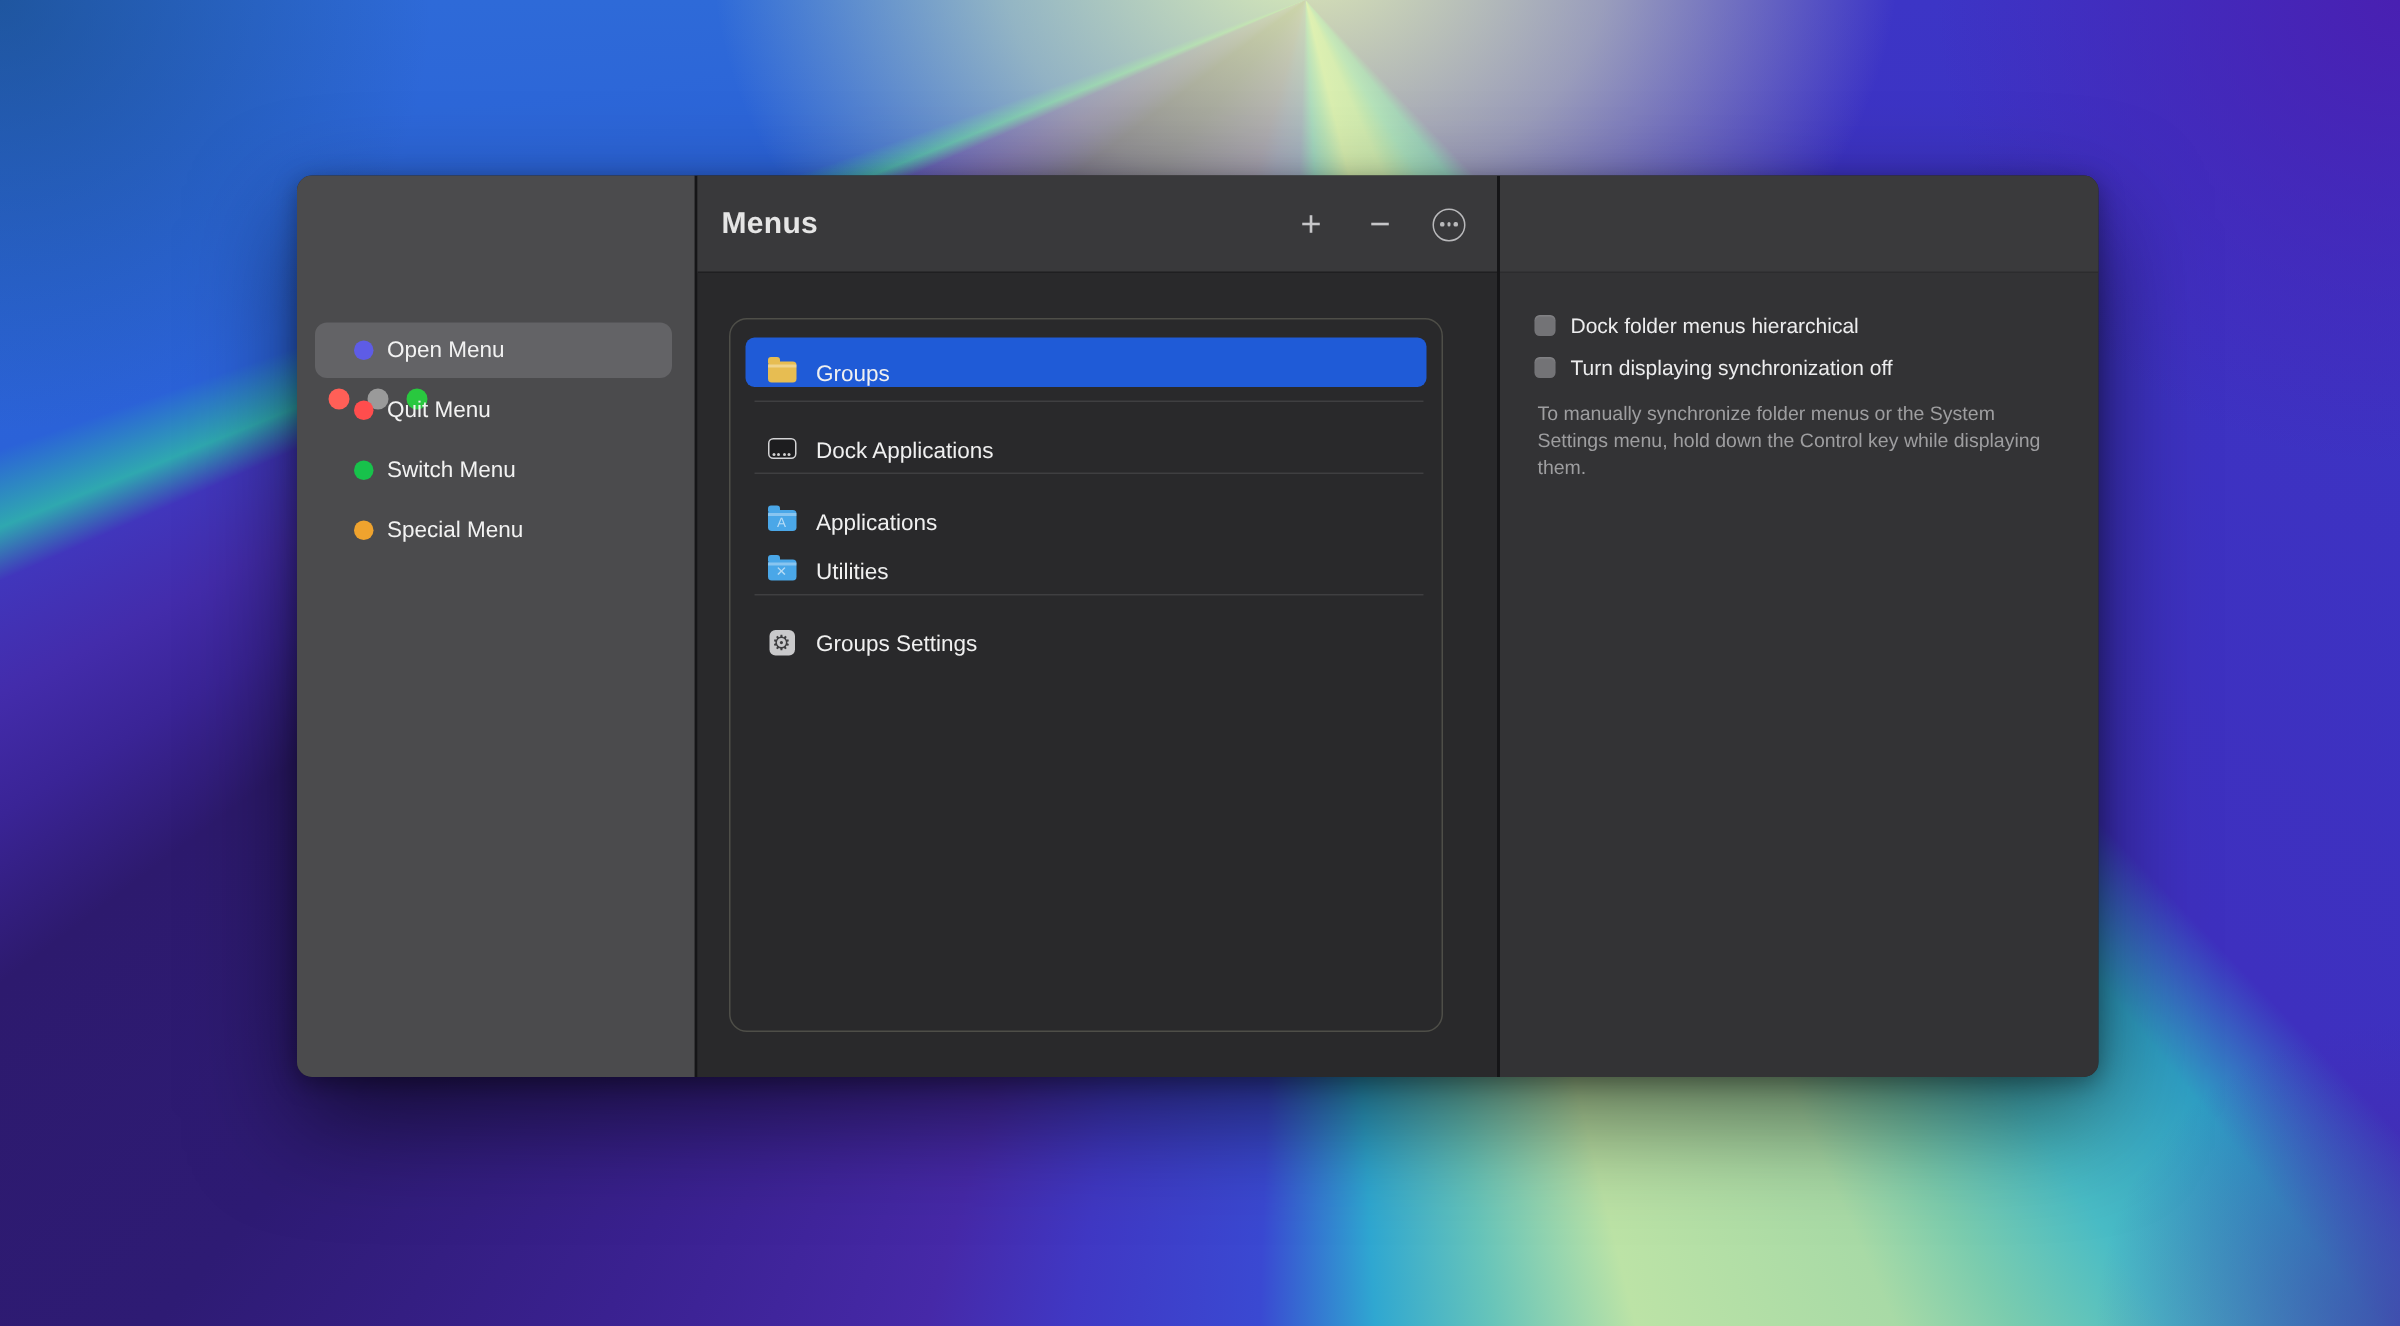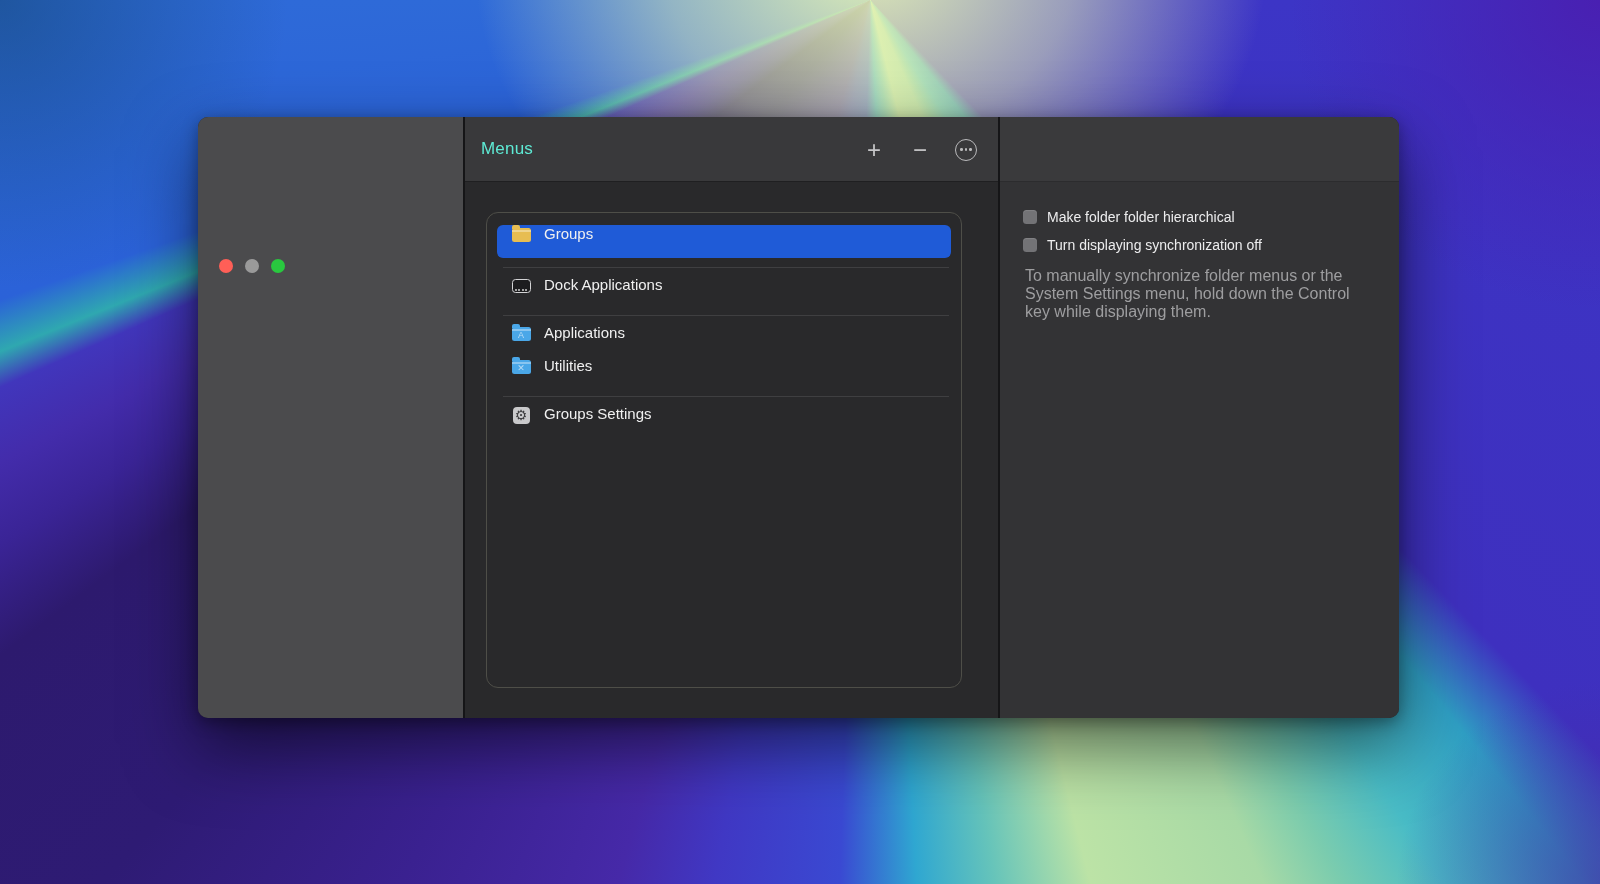--- a/index.html
+++ b/index.html
@@ -43,31 +43,31 @@
   .side-item.selected { background:#636366; }
   .side-dot { width:13px; height:13px; border-radius:50%; flex:none; }
   .side-label { color:#f2f2f2; font-size:15px; margin-left:9px; }
 
   .vdiv { width:2px; background:#151517; flex:none; }
 
   
   .menus-panel { width:533px; height:100%; background:#29292b; position:relative; flex:none; }
   .panel-header { height:65px; background:#39393b; border-bottom:1px solid #1f1f21;
                   display:flex; align-items:center; padding:0 16px; }
-  .panel-title { color:#5eead4; font-size:17px; font-weight:normal; letter-spacing:0.2px; }
+  .panel-title { color:#e5e5e5; font-size:20px; font-weight:bold; letter-spacing:0.2px; }
   .toolbar { position:absolute; right:18px; top:0; height:65px; display:flex; align-items:center; gap:18px; }
   .tbtn { color:#c6c6c8; font-size:24px; font-weight:300; width:28px; height:28px;
           display:flex; align-items:center; justify-content:center; line-height:1; background:none; border:none; }
   .more-circle { width:22px; height:22px; border:1.5px solid #b9b9bb; border-radius:50%;
                  display:flex; align-items:center; justify-content:center; gap:2px; }
   .more-circle i { width:2.5px; height:2.5px; border-radius:50%; background:#b9b9bb; display:block; }
 
   .list-box { position:absolute; left:21px; top:95px; width:476px; height:476px;
               border:1px solid #4e4e48; border-radius:12px; padding:12px 10px; }
-  .row { height:33px; display:flex; align-items:flex-start; padding-left:14px; border-radius:6px; }
+  .row { height:33px; display:flex; align-items:flex-end; padding-left:14px; border-radius:6px; }
   .row.selected { background:#1f5bd7; }
   .row-label { color:#f0f0f0; font-size:15px; margin-left:13px; }
   .sep { height:1px; background:#3f3f41; margin:0 2px 0 6px; }
 
   
   .licon { width:20px; height:20px; display:flex; align-items:center; justify-content:center; flex:none; position:relative; }
   .folder { width:19px; height:14px; border-radius:2.5px; position:relative; }
   .folder::before { content:""; position:absolute; top:-3px; left:0; width:8px; height:4px;
                     border-radius:2px 2px 0 0; background:inherit; }
   .folder.yellow { background:#e7bd52; }
@@ -88,34 +88,52 @@
                display:flex; align-items:center; justify-content:center; color:#3e3e40; font-size:14px; line-height:1; }
 
   
   .options-panel { flex:1; height:100%; background:#333335; position:relative; }
   .options-panel .panel-header { background:#3a3a3c; border-bottom:1px solid #2c2c2e; }
   .opt-body { position:absolute; left:23px; top:92px; right:24px; }
   .chk-row { display:flex; align-items:center; margin-bottom:12px; }
   .checkbox { width:14px; height:14px; background:#737376; border-radius:3.5px; flex:none;
               box-shadow:inset 0 1px 1px rgba(255,255,255,0.12); }
   .chk-label { color:#ededee; font-size:14px; margin-left:10px; }
-  .help-text { color:#9e9ea0; font-size:16px; line-height:18px; margin-top:14px; width:348px; margin-left:2px; }
+  .help-text { color:#9e9ea0; font-size:13px; line-height:18px; margin-top:14px; width:348px; margin-left:2px; }
 </style>
 </head>
 <body>
 
 <div class="wallpaper"></div>
 
 <div class="window">
 
   <div class="sidebar">
     <div class="traffic">
       <span class="tl close"></span>
       <span class="tl min"></span>
       <span class="tl zoom"></span>
+    </div>
+    <div class="side-list">
+      <div class="side-item selected">
+        <span class="side-dot" style="background:#5e5ce6"></span>
+        <span class="side-label">Open Menu</span>
+      </div>
+      <div class="side-item">
+        <span class="side-dot" style="background:#ff4d4d"></span>
+        <span class="side-label">Quit Menu</span>
+      </div>
+      <div class="side-item">
+        <span class="side-dot" style="background:#17c24b"></span>
+        <span class="side-label">Switch Menu</span>
+      </div>
+      <div class="side-item">
+        <span class="side-dot" style="background:#efa32e"></span>
+        <span class="side-label">Special Menu</span>
+      </div>
     </div>
   </div>
 
   <div class="vdiv"></div>
 
   <div class="menus-panel">
     <div class="panel-header">
       <span class="panel-title">Menus</span>
     </div>
     <div class="toolbar">
@@ -186,21 +204,21 @@
     </div>
   </div>
 
   <div class="vdiv"></div>
 
   <div class="options-panel">
     <div class="panel-header"></div>
     <div class="opt-body">
       <div class="chk-row">
         <span class="checkbox"></span>
-        <span class="chk-label">Make folder folder hierarchical</span>
+        <span class="chk-label">Dock folder menus hierarchical</span>
       </div>
       <div class="chk-row">
         <span class="checkbox"></span>
         <span class="chk-label">Turn displaying synchronization off</span>
       </div>
       <div class="help-text">To manually synchronize folder menus or the System Settings menu, hold down the Control key while displaying them.</div>
     </div>
   </div>
 
 </div>

